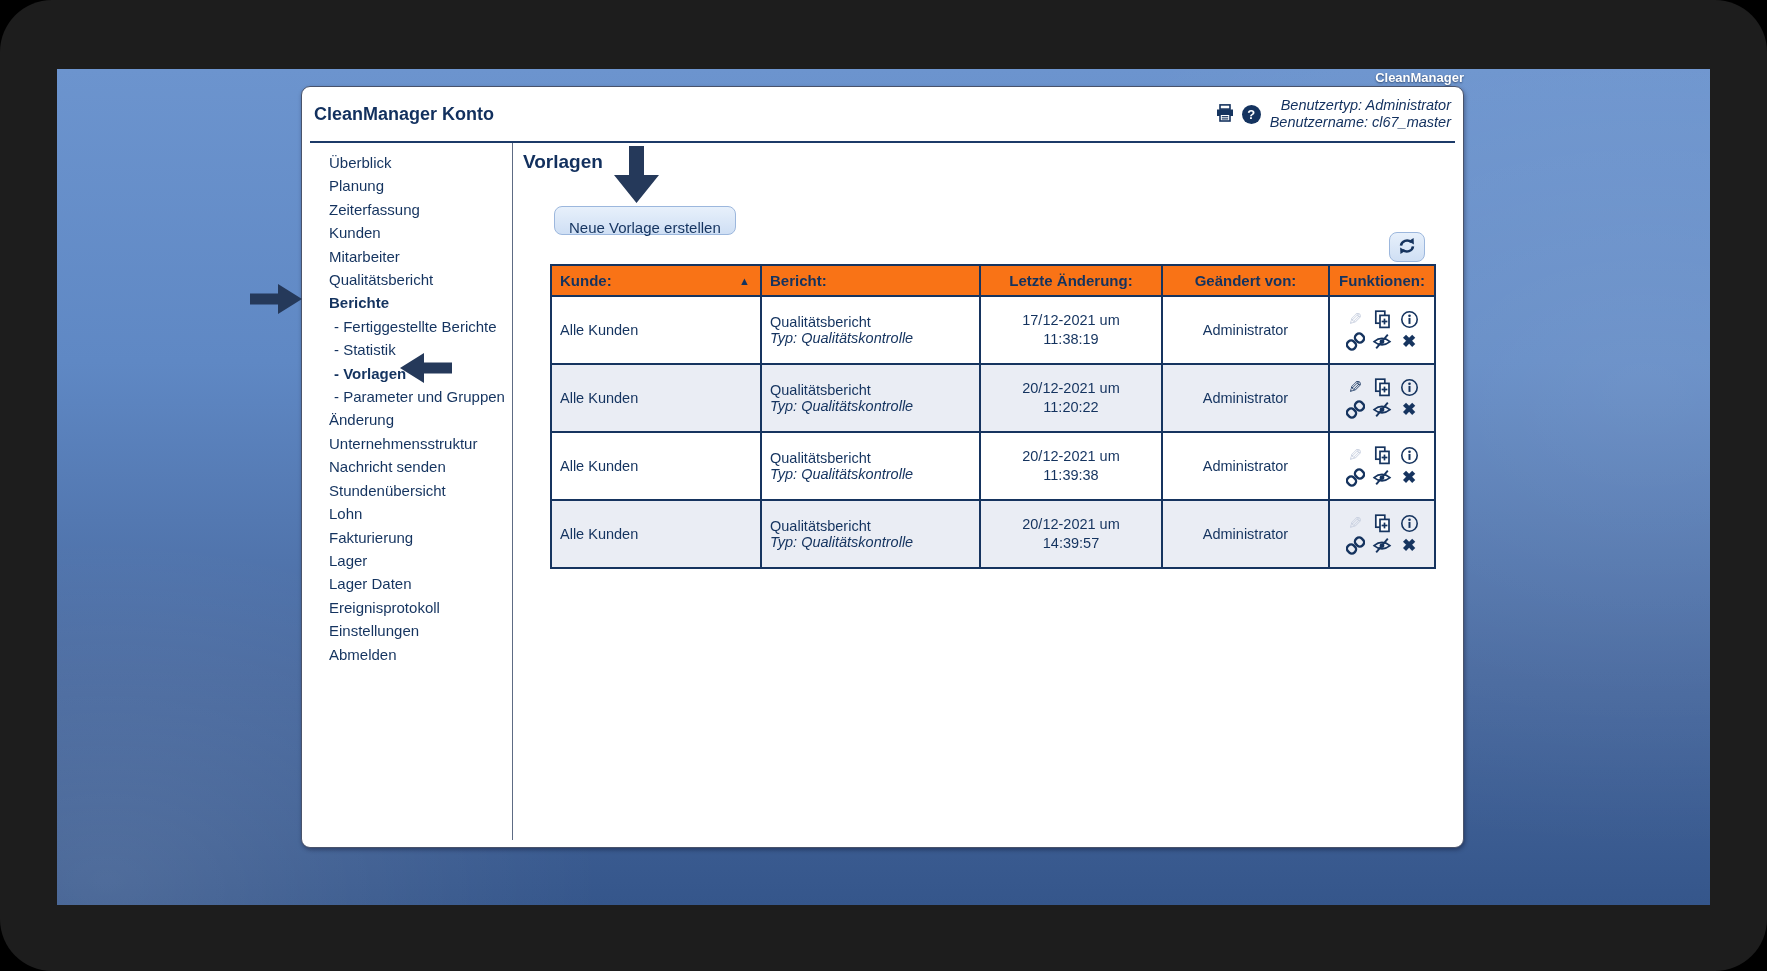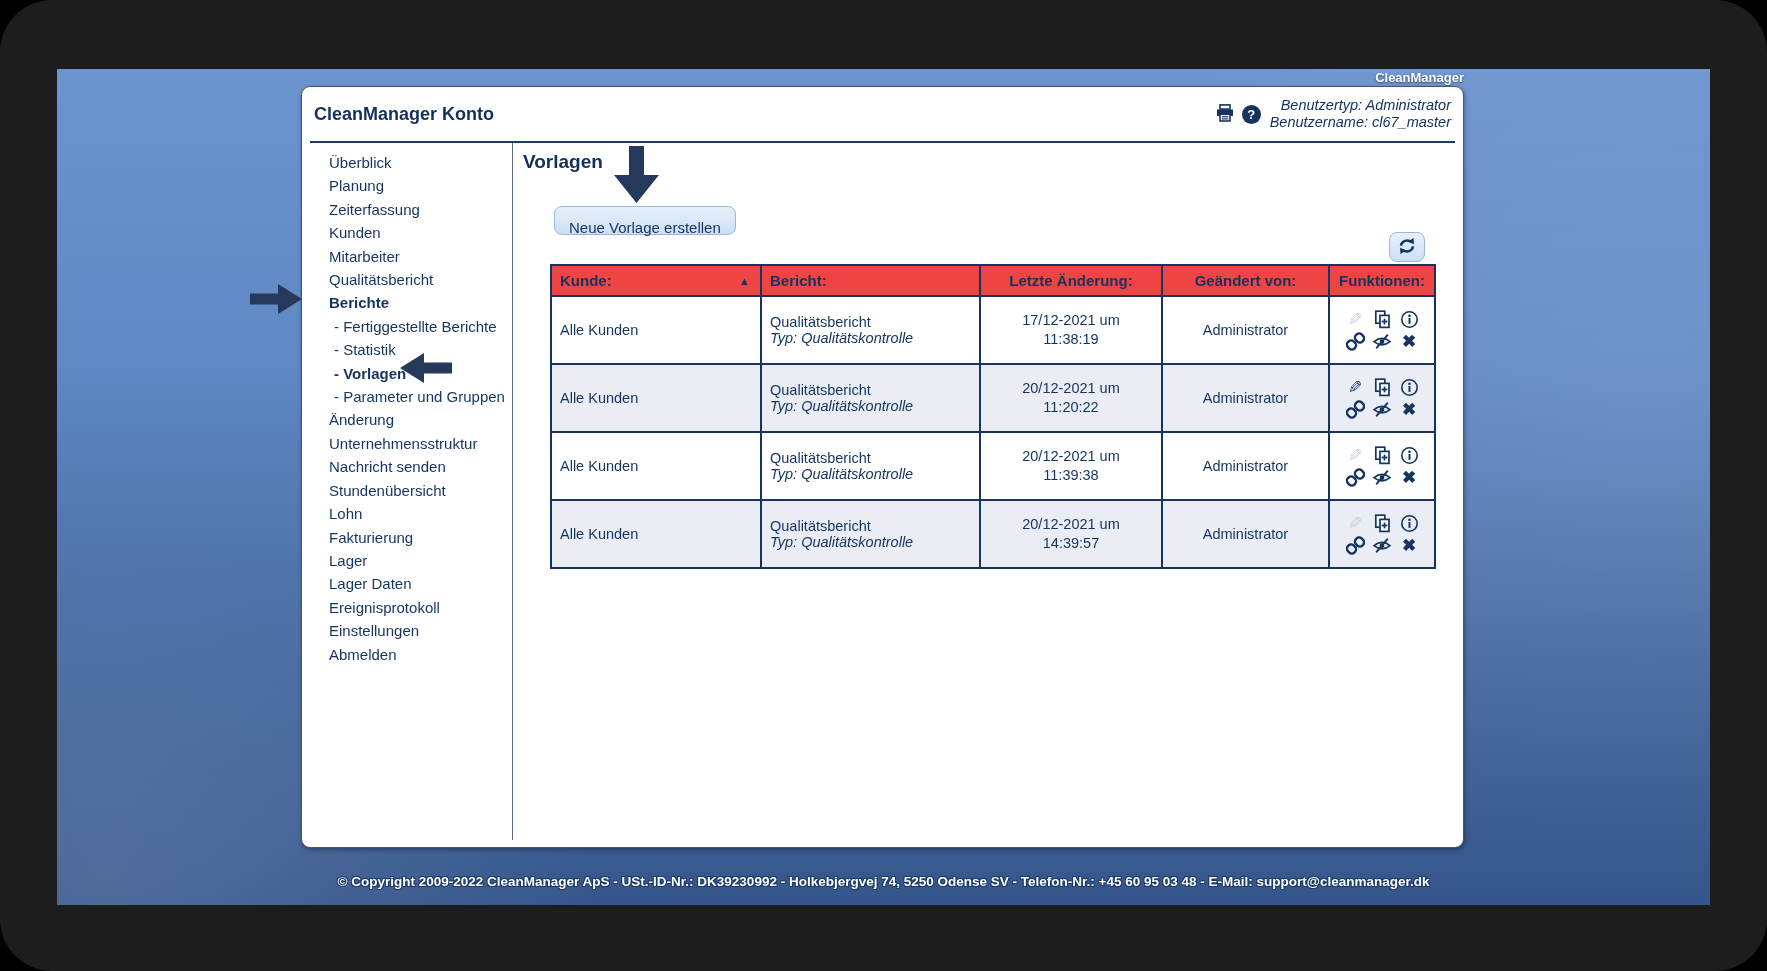--- a/index.html
+++ b/index.html
@@ -44,21 +44,21 @@
   .show-label{margin-left:15px;margin-right:11px;}
   .select{width:128px;height:26px;display:flex;align-items:center;justify-content:space-between;
     padding:0 10px;background:linear-gradient(#e7f0fb,#d2e1f5);border:1px solid #9cb7dd;border-radius:8px;
     font-size:14.5px;color:#12305e;cursor:pointer;}
   .caret{font-size:10px;color:#14335f;}
   .refresh-btn{position:absolute;left:876px;top:89px;width:36px;height:30px;display:flex;
     align-items:center;justify-content:center;}
   table.tpl{position:absolute;left:37px;top:121px;width:884px;border-collapse:collapse;table-layout:fixed;
     color:#14335f;font-size:14.5px;}
   .tpl th,.tpl td{border:2px solid #16345f;}
-  .tpl th{height:31px;font-size:15px;font-weight:bold;background:#ef4444;}
+  .tpl th{height:31px;font-size:15px;font-weight:bold;background:#f97316;}
   .tpl td{height:68px;background:#fff;}
   .tpl tr.alt td{background:#eaedf4;}
   .th-left{text-align:left;padding-left:8px;}
   .th-center{text-align:center;}
   .th-kunde{position:relative;}
   .sort-asc{position:absolute;right:10px;top:50%;transform:translateY(-54%);font-size:11px;color:#14335f;cursor:pointer;}
   .cell-left{text-align:left;padding-left:8px;}
   .cell-center{text-align:center;line-height:19px;}
   .rep-type{font-style:italic;}
   .icons-grid{display:grid;grid-template-columns:repeat(3,26px);row-gap:3px;column-gap:1px;
@@ -374,16 +374,15 @@
       <polygon points="15,0 30,0 30,29 45,29 22.5,57 0,29 15,29" fill="#25395a"></polygon>
     </svg>
     <svg class="arrow" style="left:193px;top:215px;" width="52" height="30" viewBox="0 0 52 30">
       <polygon points="0,9.5 28,9.5 28,0 52,15 28,30 28,20.5 0,20.5" fill="#25395a"></polygon>
     </svg>
     <svg class="arrow" style="left:343px;top:284px;" width="52" height="30" viewBox="0 0 52 30">
       <polygon points="52,9.5 24,9.5 24,0 0,15 24,30 24,20.5 52,20.5" fill="#25395a"></polygon>
     </svg>
 
     <div class="footer">
-      <div>© Copyright 2009-2022 CleanManager ApS - USt.-ID-Nr.: DK39230992 - Holkebjergvej 74, 5250 Odense SV - Telefon-Nr.: +45 60 95 03 48 - E-Mail: support@cleanmanager.dk</div>
     </div>
   </div>
 </div>
 
 </body></html>

